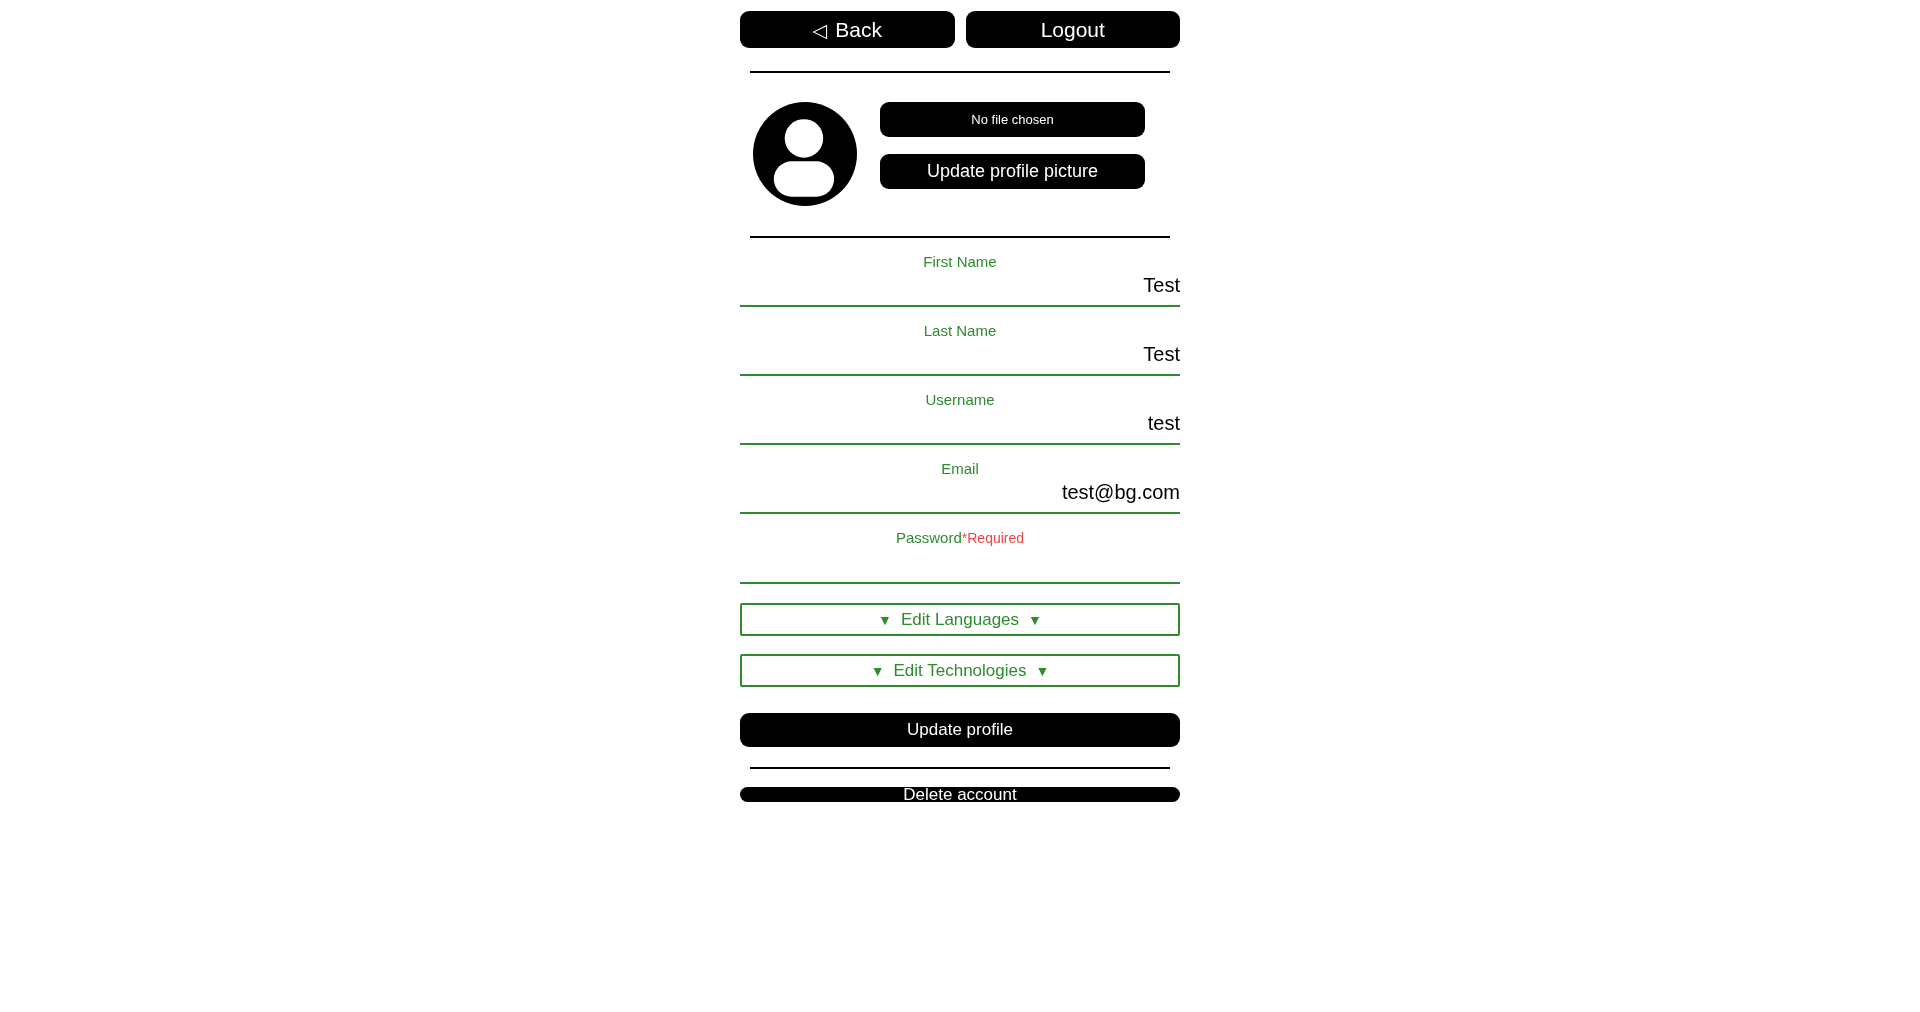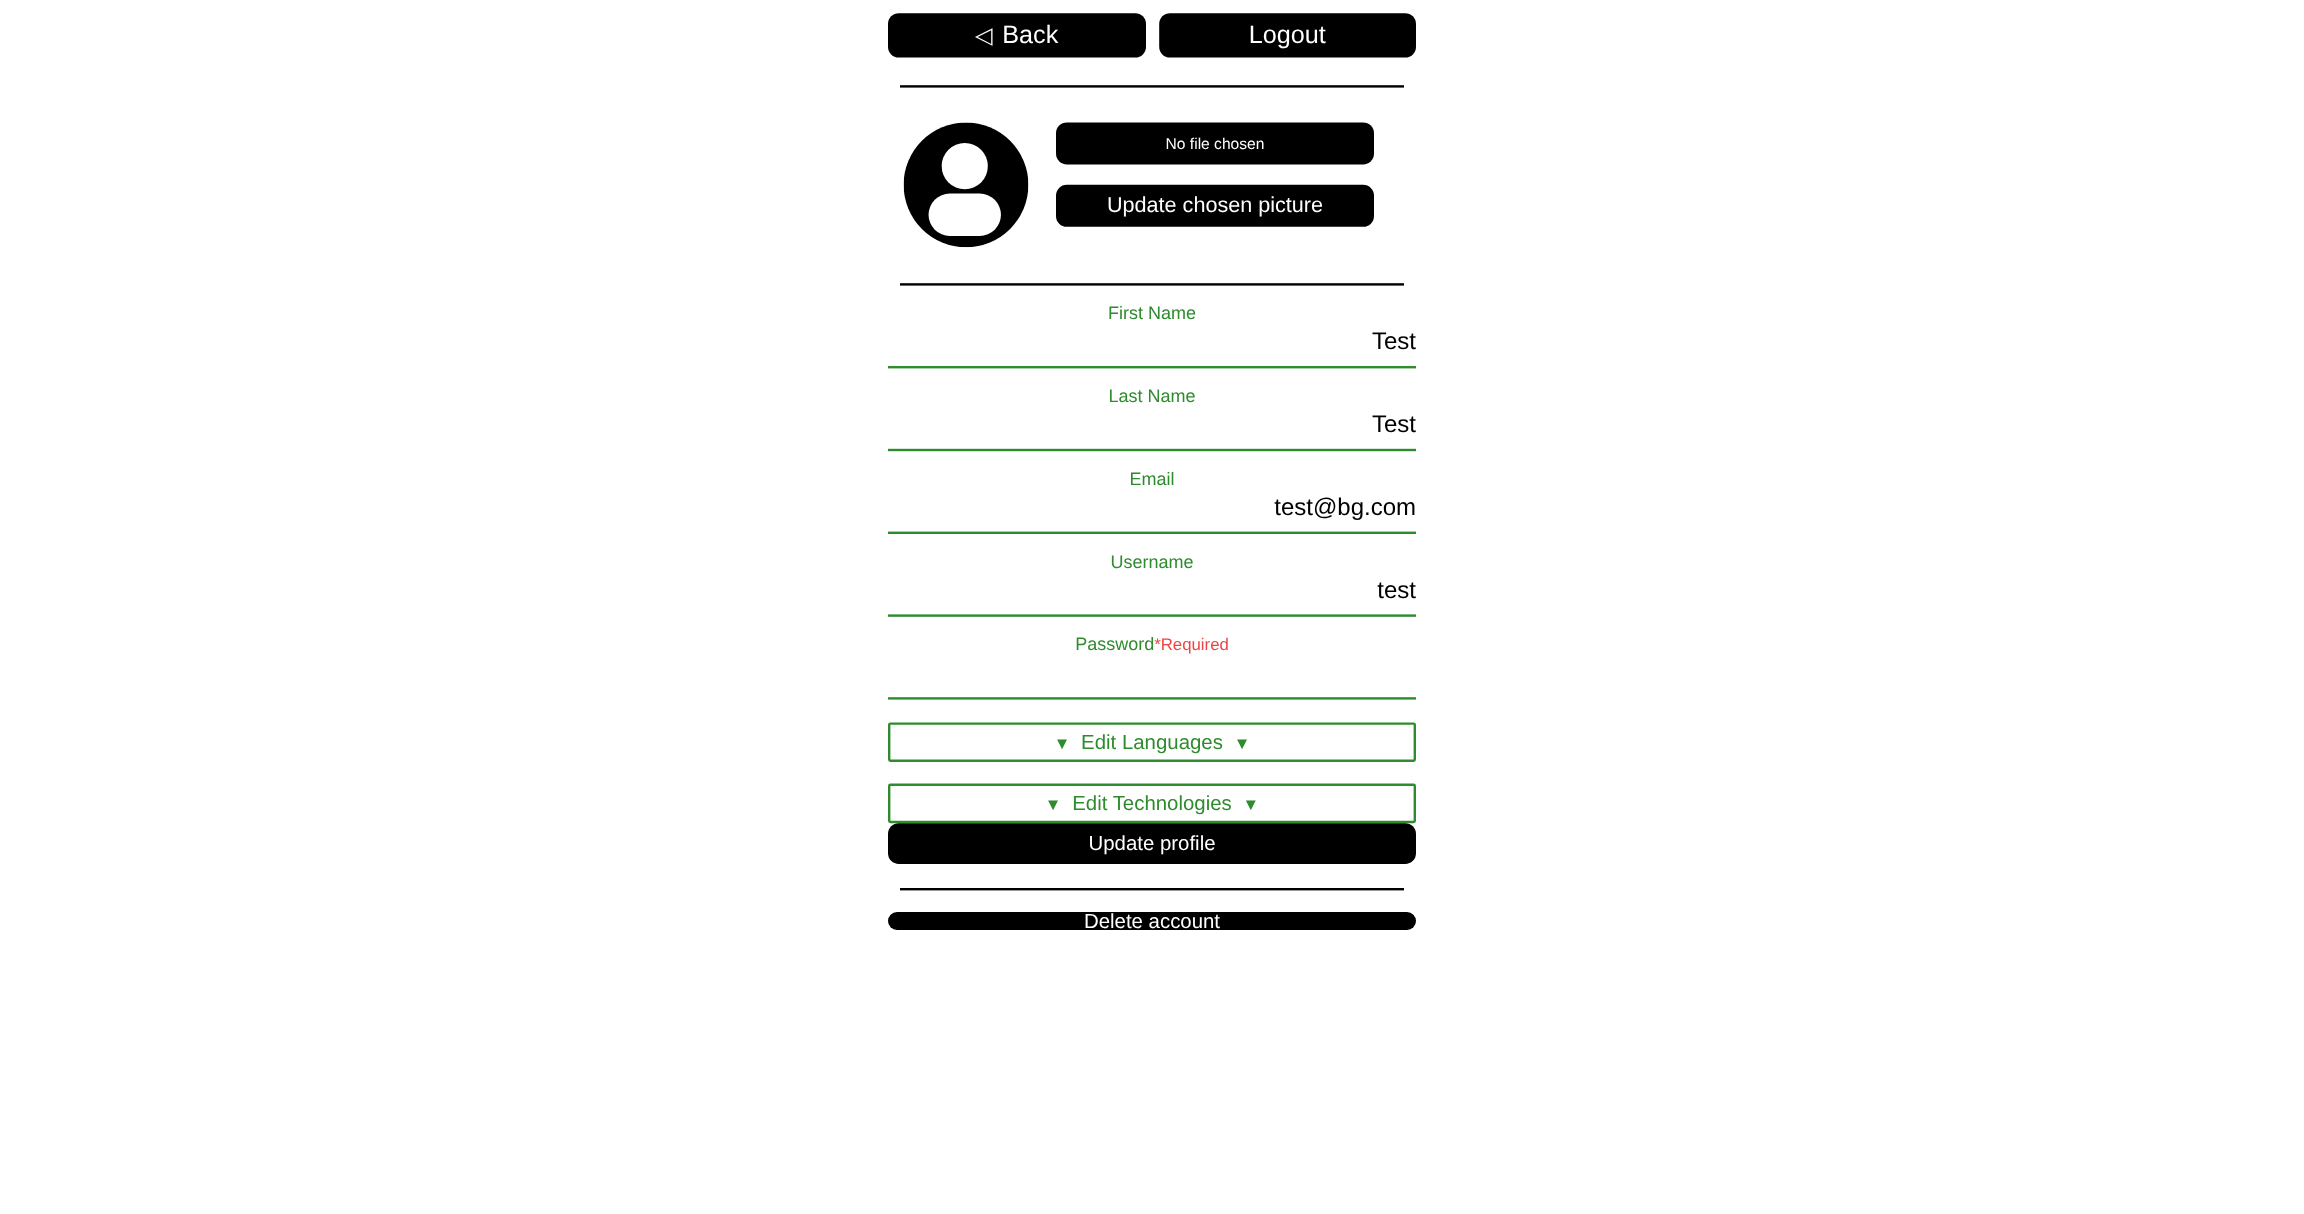--- a/index.html
+++ b/index.html
@@ -91,21 +91,21 @@
     height: 33px;
     margin-top: 19px;
     background: #ffffff;
     border: 2px solid #2e8b2e;
     border-radius: 2px;
     color: #2e8b2e;
     font-size: 17px;
   }
   .outline-btn .tri { font-size: 14px; line-height: 1; }
 
-  .update-btn { width: 100%; height: 34px; font-size: 17px; }
+  .update-btn { width: 100%; height: 34px; margin-top: 26px; font-size: 17px; }
   .divider-bottom { margin-top: 20px; }
   .delete-btn { width: 100%; height: 15px; margin-top: 18px; font-size: 17px; }
 </style>
 </head>
 <body>
 
 <div class="page">
 
   <div class="top-row">
     <button class="btn-dark">
@@ -125,21 +125,21 @@
         <circle cx="50" cy="50" r="50" fill="#000000"></circle>
         <circle cx="49" cy="35" r="18.5" fill="#ffffff"></circle>
         <rect x="20" y="57" width="58" height="34" rx="17" fill="#ffffff"></rect>
       </svg>
     </div>
     <div class="pic-buttons">
       <button class="btn-dark file-btn">
         <span>No file chosen</span>
       </button>
       <button class="btn-dark pic-update">
-        <span>Update chosen picture</span>
+        <span>Update profile picture</span>
       </button>
     </div>
   </div>
 
   <hr class="divider" style="margin-top:0;">
 
   <div class="field">
     <div class="field-head">
       <span>First Name</span>
     </div>
@@ -148,30 +148,30 @@
 
   <div class="field">
     <div class="field-head">
       <span>Last Name</span>
     </div>
     <input type="text" value="Test" style="">
   </div>
 
   <div class="field">
     <div class="field-head">
+      <span>Username</span>
+    </div>
+    <input type="text" value="test" style="">
+  </div>
+
+  <div class="field">
+    <div class="field-head">
       <span>Email</span>
     </div>
     <input type="text" value="test@bg.com" style="">
-  </div>
-
-  <div class="field">
-    <div class="field-head">
-      <span>Username</span>
-    </div>
-    <input type="text" value="test" style="">
   </div>
 
   <div class="field">
     <div class="field-head">
       <span>Password</span>
       <span class="required-note">*Required</span>
     </div>
     <input type="password" value="" style="">
   </div>
 

